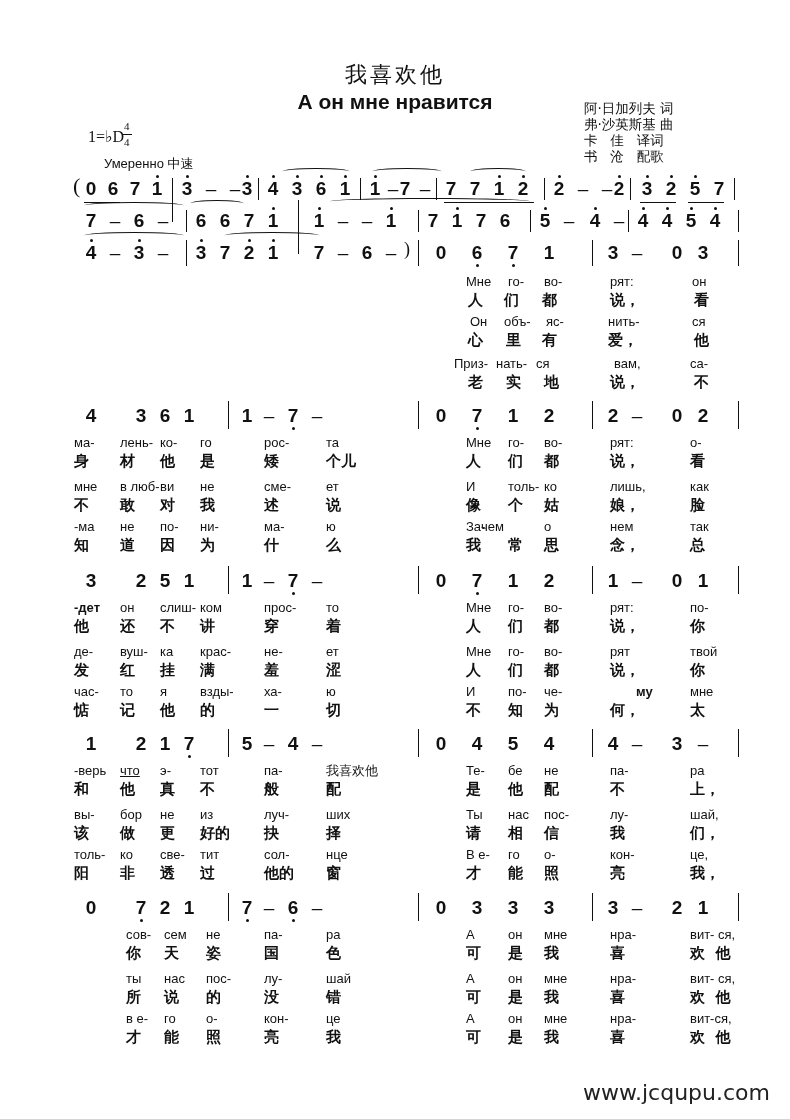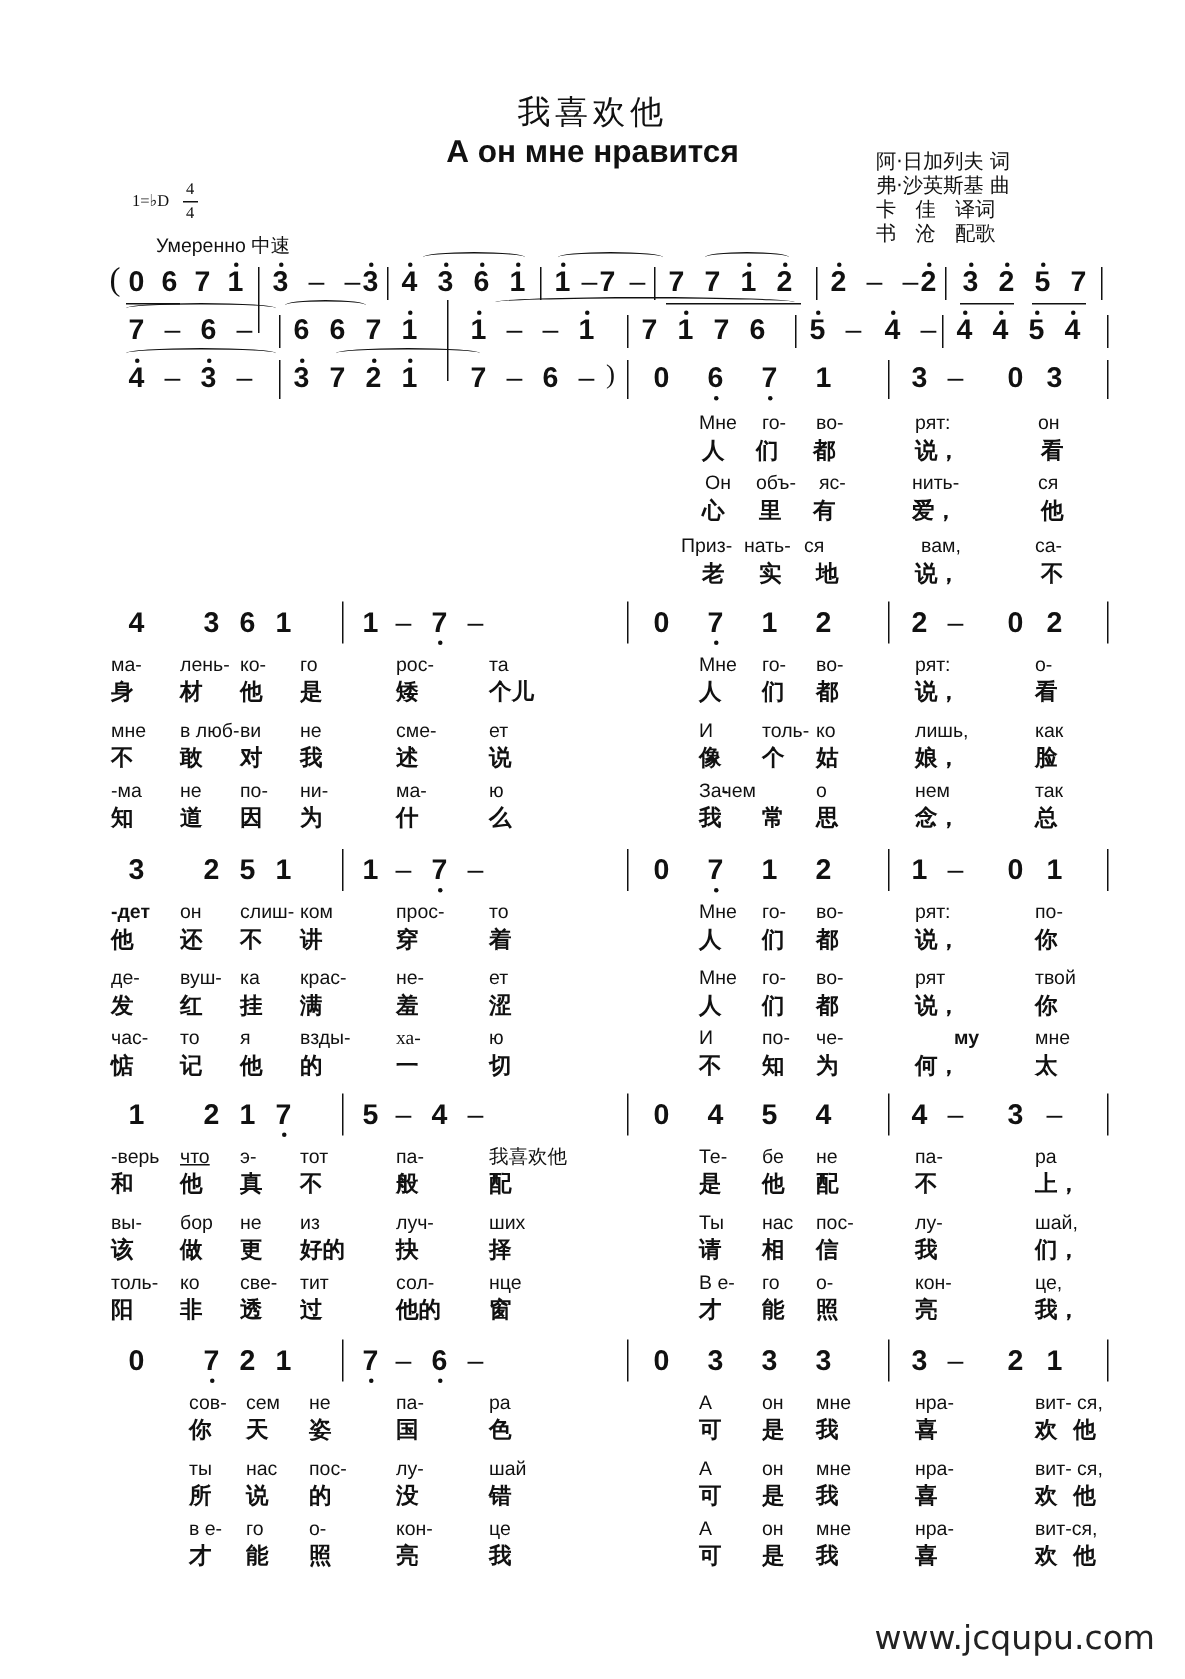--- a/index.html
+++ b/index.html
@@ -1,21 +1,21 @@
 <!DOCTYPE html>
 <html><head>
 <meta charset="utf-8">
 <style>
   html, body { margin:0; padding:0; background:#ffffff; }
   body { width:790px; height:1119px; position:relative; overflow:hidden; color:#111; font-family:"Liberation Sans", sans-serif; }
   .abs { position:absolute; }
   .title-cn { left:0; width:790px; top:60px; text-align:center; font-family:"DejaVu Serif", serif; font-size:22px; letter-spacing:3px; }
   .title-ru { left:0; width:790px; top:90px; text-align:center; font-size:21px; font-weight:bold; }
   .credit { font-family:"DejaVu Sans", sans-serif; font-size:13.5px; line-height:16px; white-space:pre; }
-  .key { font-family:"Liberation Serif", serif; font-size:11px; }
+  .key { font-family:"Liberation Serif", serif; font-size:16px; }
   .tempo { font-size:13px; }
   .nrow { position:absolute; height:24px; }
   .n { position:absolute; font-weight:bold; font-size:19px; line-height:22px; text-align:center; width:14px; font-family:"Liberation Sans", sans-serif; }
   .n.dash { font-weight:normal; }
   .dot-up::before { content:""; position:absolute; left:6px; top:-3px; width:3px; height:3px; background:#111; border-radius:50%; }
   .dot-dn::after { content:""; position:absolute; left:6px; top:22px; width:3px; height:3px; background:#111; border-radius:50%; }
   .bar { position:absolute; width:1px; background:#111; }
   .ul { position:absolute; height:1px; background:#111; }
   .slur { position:absolute; border-top:1px solid #111; border-radius:50% 50% 0 0; height:6px; }
   .lyr { position:absolute; font-size:13px; white-space:pre; line-height:16px; }
@@ -317,21 +317,21 @@
     <div class="lyr cn" style="left: 74px; top: 662px;">发</div>
     <div class="lyr cn" style="left: 120px; top: 662px;">红</div>
     <div class="lyr cn" style="left: 160px; top: 662px;">挂</div>
     <div class="lyr cn" style="left: 200px; top: 662px;">满</div>
     <div class="lyr cn" style="left: 264px; top: 662px;">羞</div>
     <div class="lyr cn" style="left: 326px; top: 662px;">涩</div>
     <div class="lyr" style="left: 74px; top: 684px;">час-</div>
     <div class="lyr" style="left: 120px; top: 684px;">то</div>
     <div class="lyr" style="left: 160px; top: 684px;">я</div>
     <div class="lyr" style="left: 200px; top: 684px;">взды-</div>
-    <div class="lyr" style="left: 264px; top: 684px; font-family: Liberation Serif, serif;">ха-</div>
+    <div class="lyr" style="left: 264px; top: 684px;">ха-</div>
     <div class="lyr" style="left: 326px; top: 684px;">ю</div>
     <div class="lyr cn" style="left: 74px; top: 702px;">惦</div>
     <div class="lyr cn" style="left: 120px; top: 702px;">记</div>
     <div class="lyr cn" style="left: 160px; top: 702px;">他</div>
     <div class="lyr cn" style="left: 200px; top: 702px;">的</div>
     <div class="lyr cn" style="left: 264px; top: 702px;">一</div>
     <div class="lyr cn" style="left: 326px; top: 702px;">切</div>
     <div class="lyr" style="left: 466px; top: 600px;">Мне</div>
     <div class="lyr" style="left: 508px; top: 600px;">го-</div>
     <div class="lyr" style="left: 544px; top: 600px;">во-</div>

